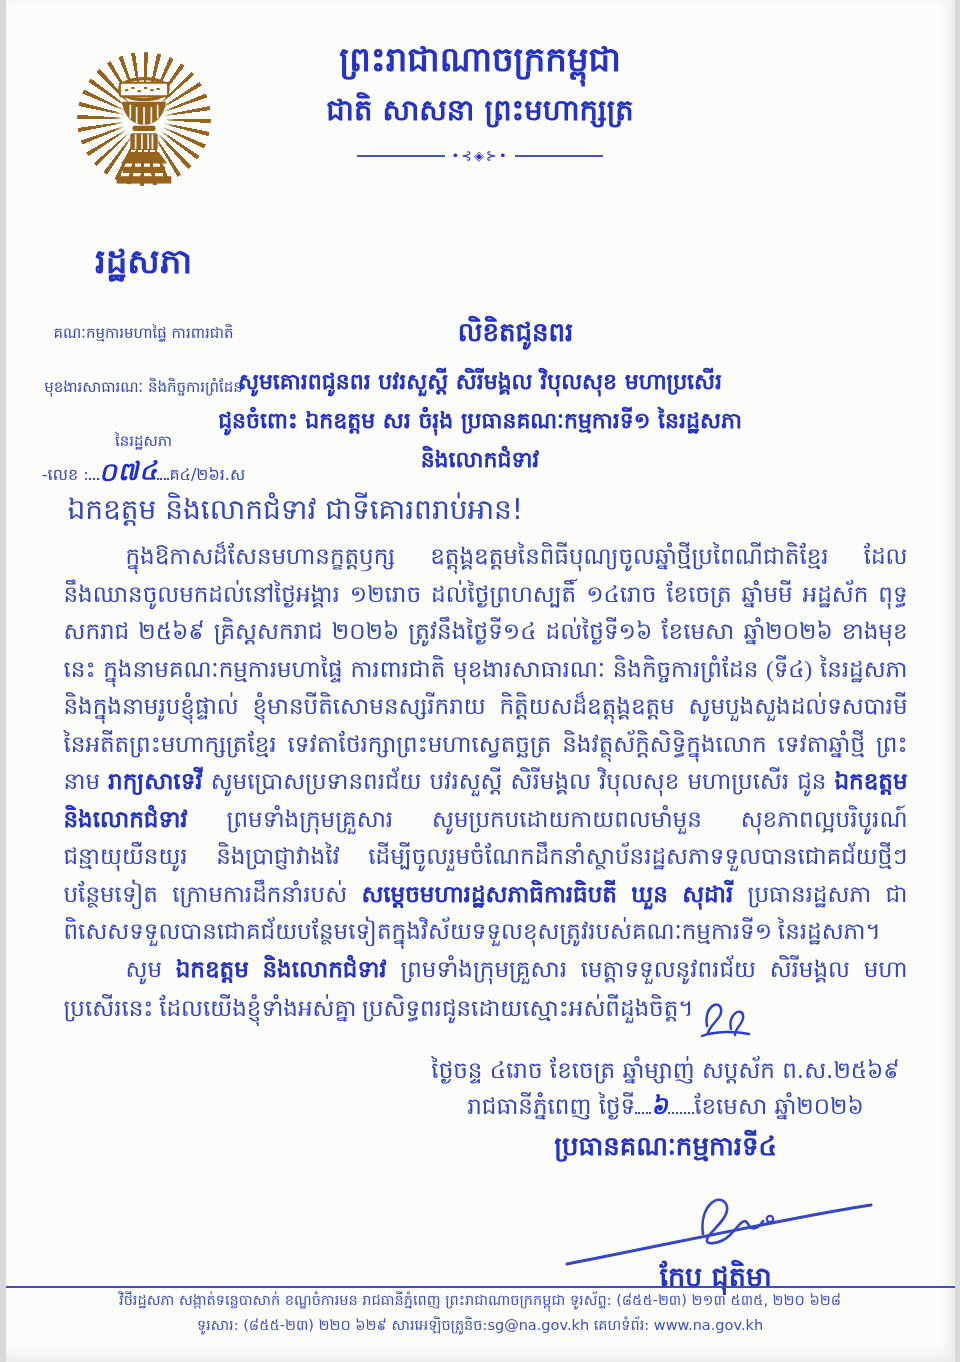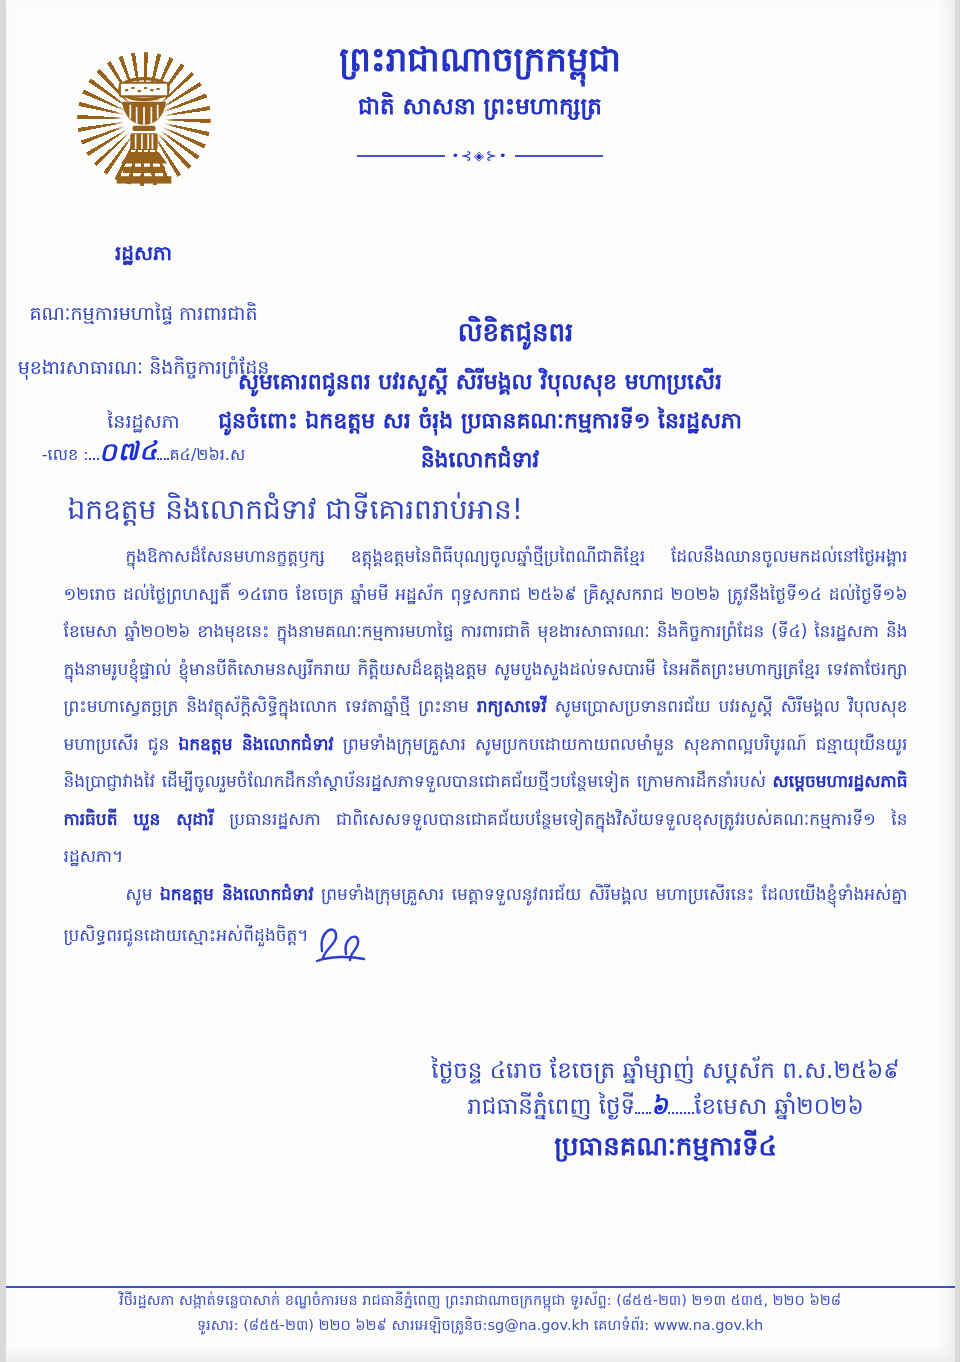--- a/index.html
+++ b/index.html
@@ -16,51 +16,51 @@
     background:var(--paper);
     font-family:"DejaVu Sans","Liberation Sans",sans-serif;
     color:var(--body-blue);
     box-shadow:inset -6px -6px 14px rgba(0,0,0,.07);
     overflow:hidden;
   }
   
   .hdr1{position:absolute;top:38px;left:0;right:0;text-align:center;
         font-size:34px;font-weight:bold;color:var(--header-blue);}
   .hdr2{position:absolute;top:92px;left:0;right:0;text-align:center;
-        font-size:23px;font-weight:bold;color:var(--header-blue);}
+        font-size:29px;font-weight:bold;color:var(--header-blue);}
   .divider{position:absolute;top:148px;left:0;right:0;display:flex;
         align-items:center;justify-content:center;gap:6px;color:var(--header-blue);}
   .divider .dline{display:inline-block;width:88px;border-top:2px solid var(--header-blue);opacity:.85;}
   .divider .dglyph{font-size:13px;letter-spacing:2px;}
   
   .emblem{position:absolute;left:66px;top:48px;width:144px;height:190px;}
   .rays{position:absolute;left:5px;top:4px;width:134px;height:134px;border-radius:50%;
         background:repeating-conic-gradient(var(--gold) 0 3.6deg, transparent 3.6deg 11.25deg);
         -webkit-mask:radial-gradient(circle at 50% 50%, transparent 0 21%, #000 33% 100%);
         mask:radial-gradient(circle at 50% 50%, transparent 0 21%, #000 33% 100%);}
   .chalice{position:absolute;left:30px;top:24px;}
   
   .org{position:absolute;left:10px;top:240px;width:256px;text-align:center;}
-  .org-title{font-size:20px;font-weight:bold;color:var(--header-blue);margin-bottom:8px;}
-  .org-line{font-size:19px;line-height:22px;color:var(--body-blue);margin-top:32px;}
+  .org-title{font-size:34px;font-weight:bold;color:var(--header-blue);margin-bottom:8px;}
+  .org-line{font-size:15px;line-height:22px;color:var(--body-blue);margin-top:32px;}
   .ref{margin-top:4px;font-size:16px;white-space:nowrap;color:var(--body-blue);}
   .dotted{display:inline-block;border-bottom:2px dotted var(--body-blue);height:12px;vertical-align:baseline;}
   .w1{width:10px;} .w2{width:12px;} .w3{width:16px;} .w4{width:26px;}
   .hand{font-weight:bold;color:var(--hand-blue);font-style:italic;}
   .refnum{font-size:25px;letter-spacing:1px;transform:rotate(-2deg);display:inline-block;}
   .day{font-size:24px;display:inline-block;transform:rotate(-4deg);}
   
   .title{position:absolute;top:296px;left:260px;width:500px;text-align:center;
          font-size:26px;font-weight:bold;color:var(--header-blue);margin-top:20px;}
   .subject{position:absolute;top:362px;left:55px;right:55px;text-align:center;
          font-size:22px;line-height:39px;font-weight:bold;color:var(--header-blue);}
   .salutation{position:absolute;top:492px;left:62px;font-size:28px;color:var(--body-blue);text-align:center;}
   
   .body{position:absolute;top:538px;left:58px;width:844px;
-        font-size:17px;line-height:37.5px;text-align:justify;color:var(--body-blue);}
+        font-size:23px;line-height:37.5px;text-align:justify;color:var(--body-blue);font-family:Liberation Serif, serif;}
   .body p{margin:0;text-indent:62px;}
   .body b{color:var(--header-blue);}
   .paraph{vertical-align:middle;transform:translateY(6px);margin-left:4px;}
   
   .dateblock{position:absolute;top:1052px;left:420px;width:480px;text-align:center;
         font-size:23px;line-height:36px;color:var(--body-blue);}
   .sig-title{font-size:26px;font-weight:bold;color:var(--header-blue);margin-top:4px;}
   .sigblock{position:absolute;top:1178px;left:540px;width:340px;text-align:center;}
   .signer{font-size:27px;font-weight:bold;color:var(--header-blue);margin-top:-14px;}
   
@@ -131,19 +131,29 @@
   </div>
 
   <div class="dateblock">
     <div>ថ្ងៃចន្ទ ៤រោច ខែចេត្រ ឆ្នាំម្សាញ់ សប្តស័ក ព.ស.២៥៦៩</div>
     <div>
       <span>រាជធានីភ្នំពេញ ថ្ងៃទី</span><span class="dotted w3"></span><span class="hand day">៦</span><span class="dotted w4"></span><span>ខែមេសា ឆ្នាំ២០២៦</span>
     </div>
     <div class="sig-title">ប្រធានគណៈកម្មការទី៤</div>
   </div>
 
+  <div class="sigblock">
+    <svg width="330" height="92" viewBox="0 0 330 92">
+      <g fill="none" stroke="#3546c9" stroke-linecap="round">
+        <path stroke-width="2.6" d="M152 56 C148 28 168 14 175 26 C181 37 163 50 157 59 C151 69 170 66 179 57 C187 49 193 38 197 46 C201 54 208 50 212 43"></path>
+        <circle cx="219" cy="41" r="3.2" stroke-width="2.2"></circle>
+        <path stroke-width="3" d="M16 86 C90 72 256 36 320 27"></path>
+      </g>
+    </svg>
+    <div class="signer">កែប ជុតិមា</div>
+  </div>
 
   <div class="footer">
     <div>វិថីរដ្ឋសភា សង្កាត់ទន្លេបាសាក់ ខណ្ឌចំការមន រាជធានីភ្នំពេញ ព្រះរាជាណាចក្រកម្ពុជា ទូរស័ព្ទ: (៨៥៥-២៣) ២១៣ ៥៣៥, ២២០ ៦២៨</div>
     <div>ទូរសារ: (៨៥៥-២៣) ២២០ ៦២៩ សារអេឡិចត្រូនិច:sg@na.gov.kh គេហទំព័រ: www.na.gov.kh</div>
   </div>
 
 </div>
 
 </body></html>

